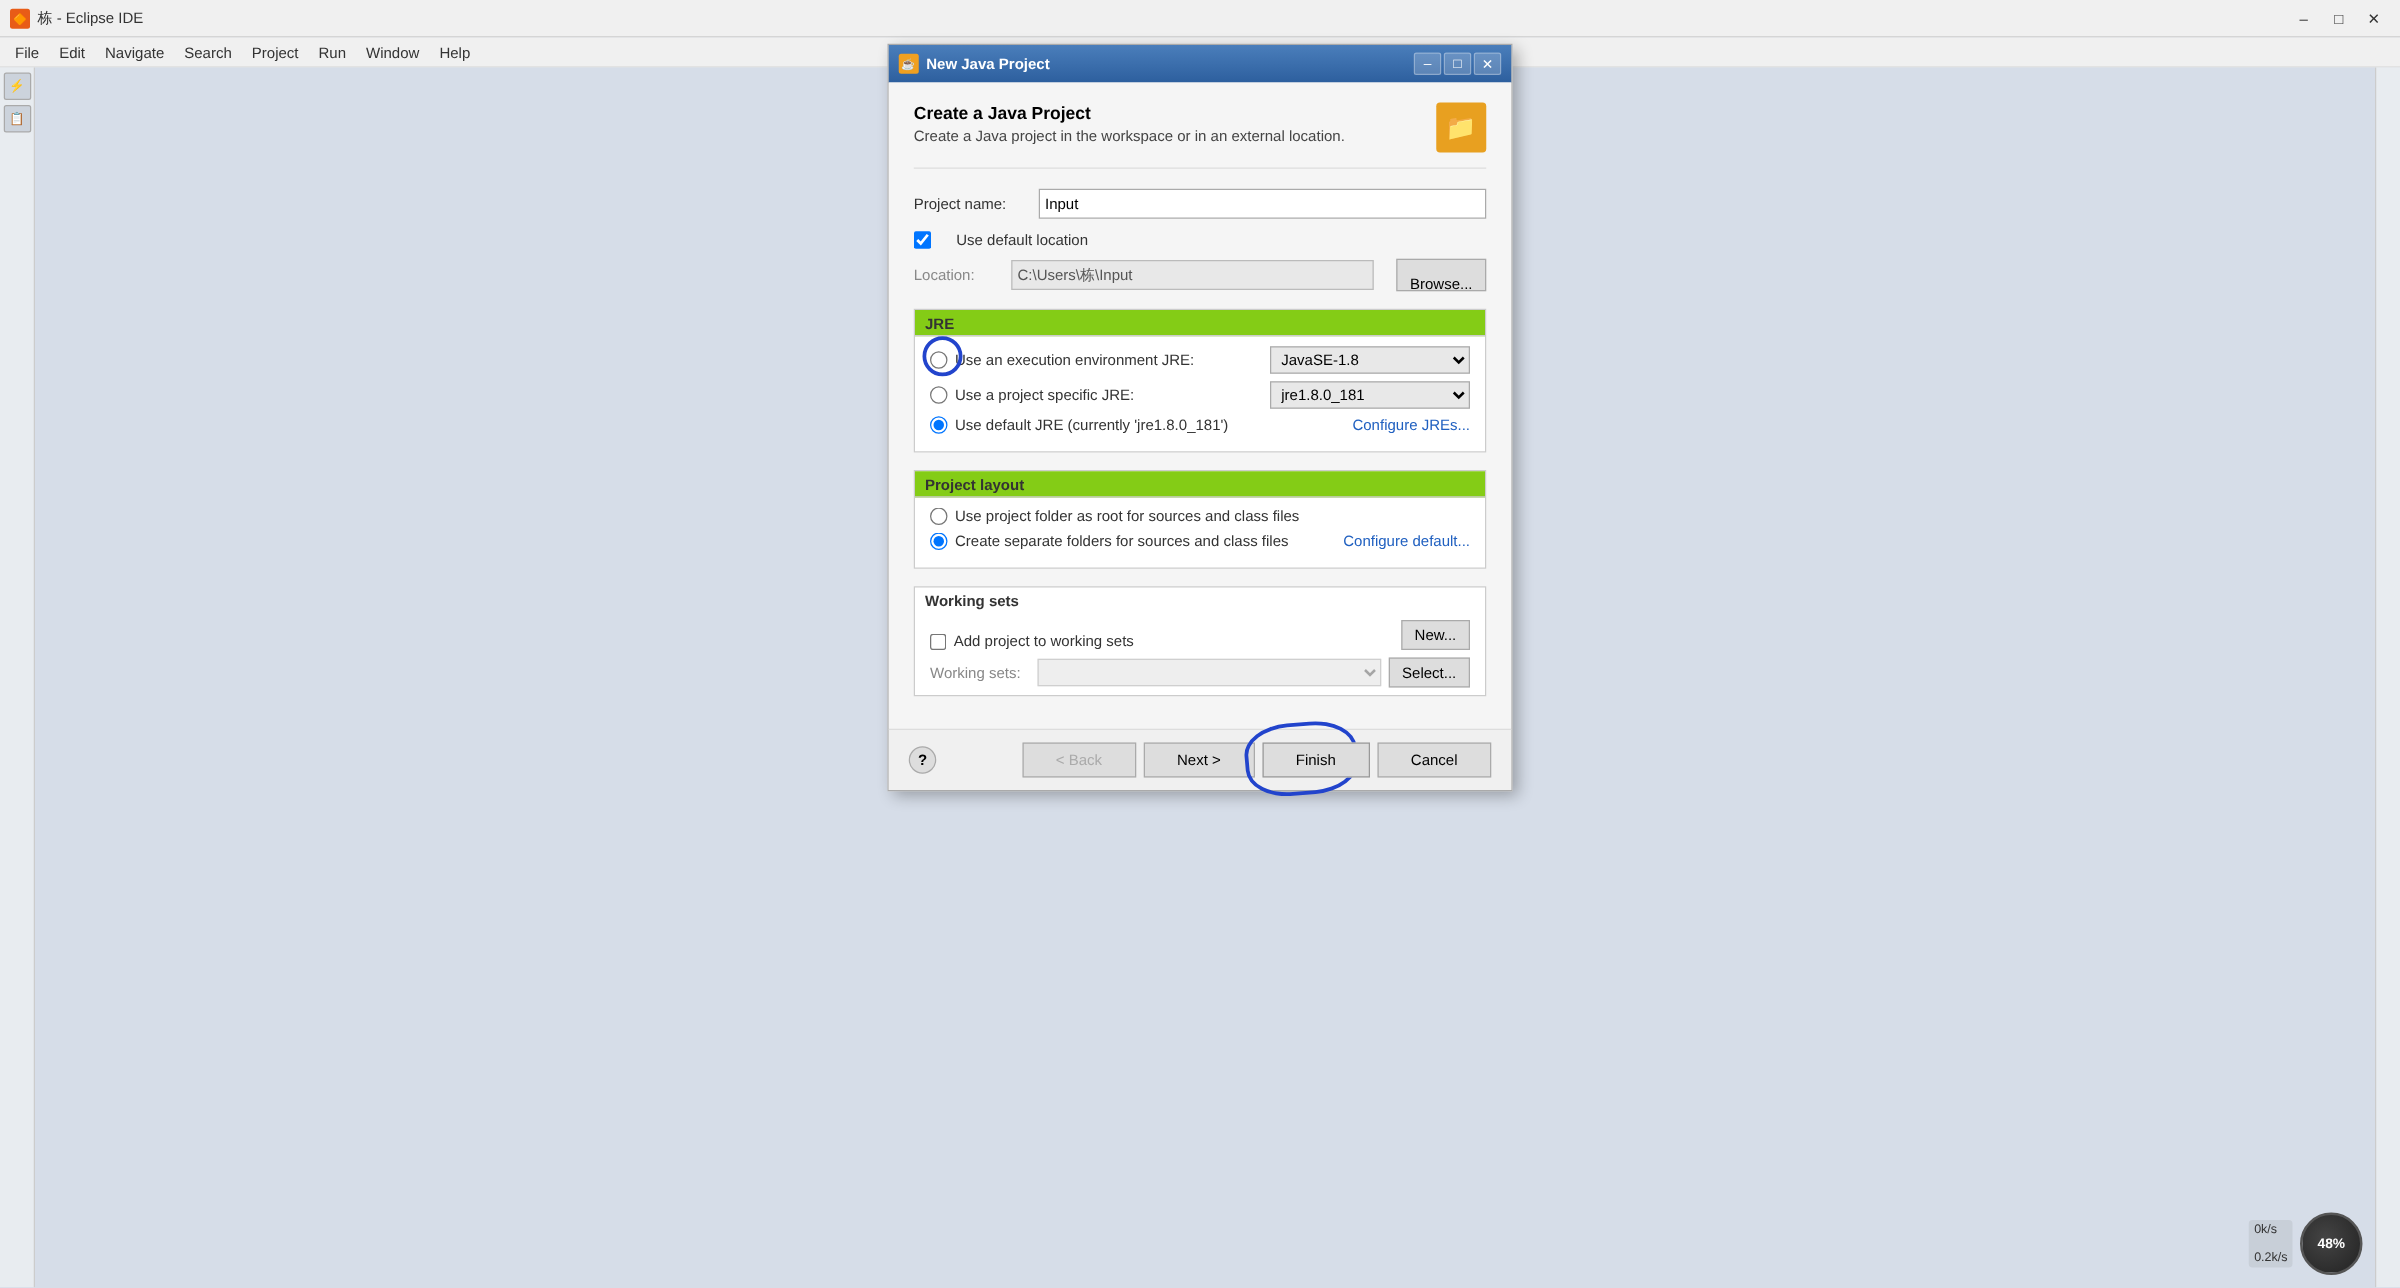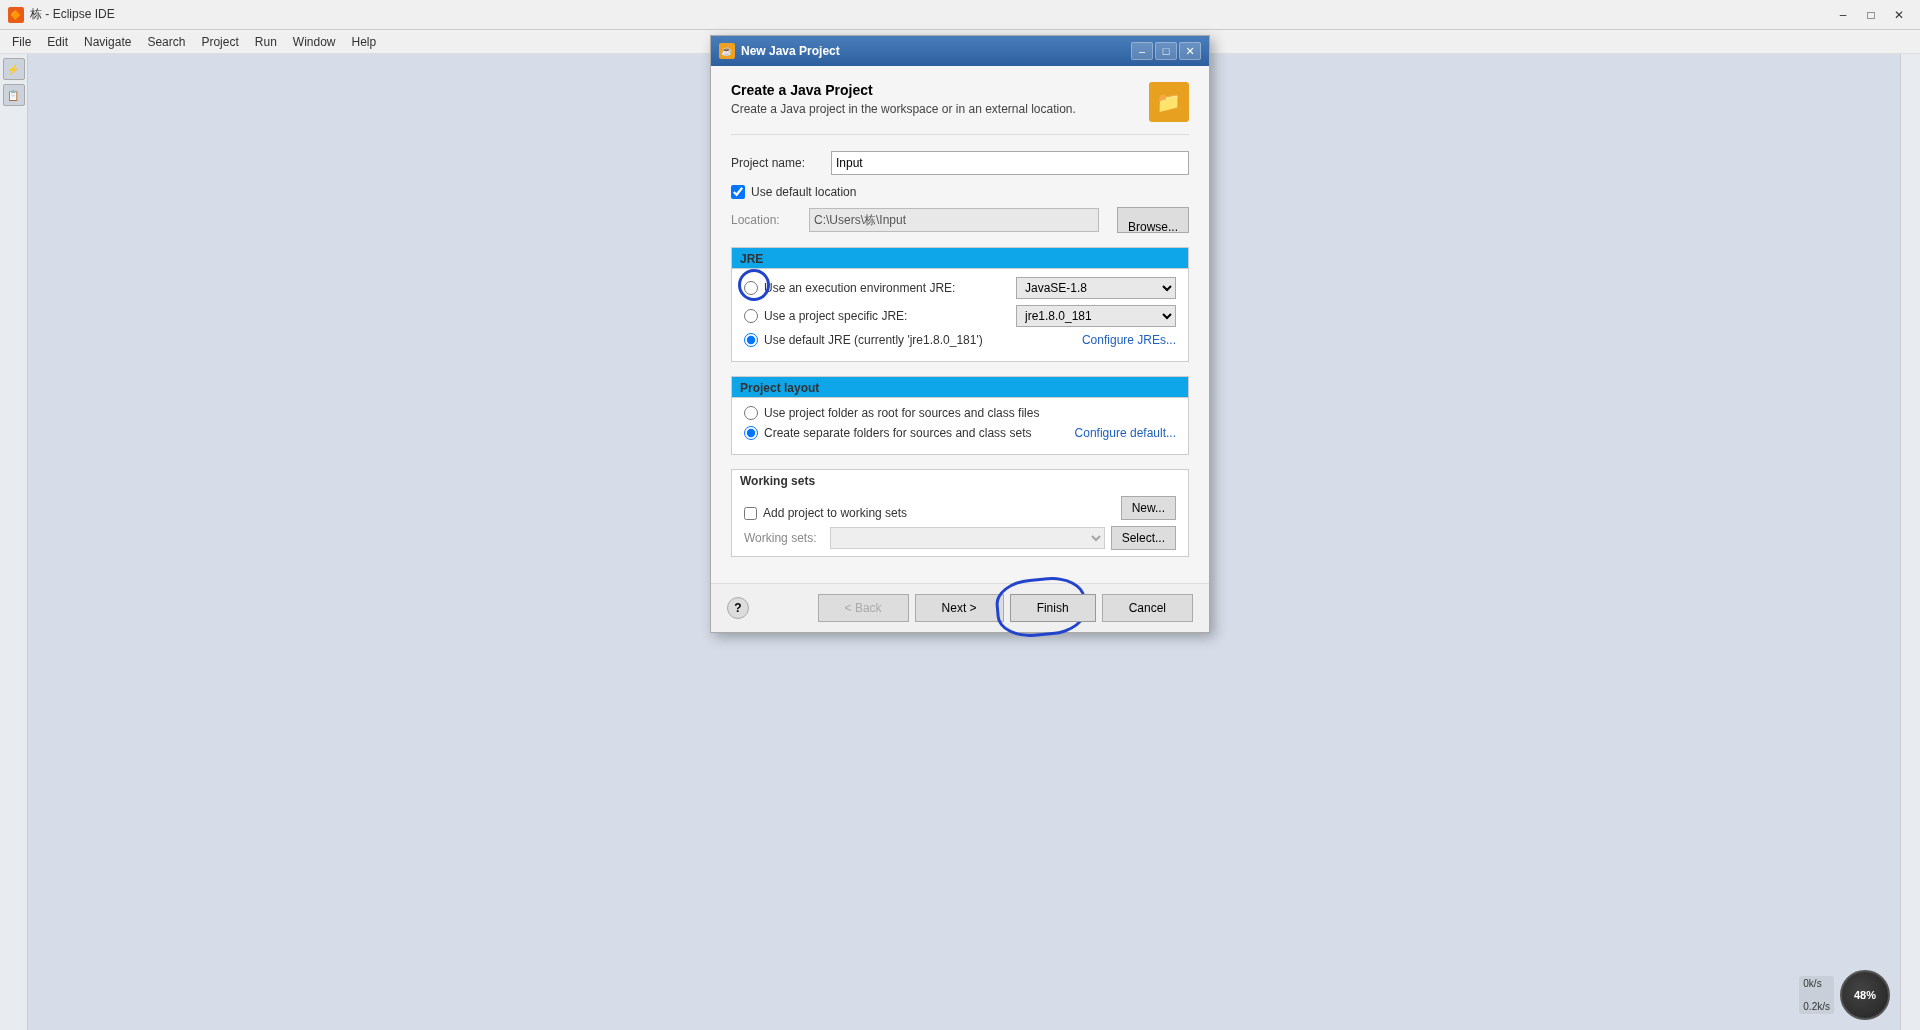--- a/index.html
+++ b/index.html
@@ -239,21 +239,21 @@
       padding: 2px 4px;
       font-size: 12px;
       outline: none;
     }
 
     
     .checkbox-row {
       display: flex;
       align-items: center;
       margin-bottom: 8px;
-      gap: 6px;
+      gap: 20px;
     }
     .checkbox-row input[type="checkbox"] {
       width: 14px; height: 14px;
       cursor: pointer;
     }
     .checkbox-label {
       font-size: 12px;
       color: #333;
     }
 
@@ -291,21 +291,21 @@
     .section-group {
       border: 1px solid #ccc;
       margin-bottom: 14px;
       background: white;
     }
     .section-title {
       font-size: 12px;
       font-weight: bold;
       color: #333;
       padding: 4px 8px 2px;
-      background: #0ea5e9;
+      background: #84cc16;
       border-bottom: 1px solid #ccc;
     }
     .section-content {
       padding: 8px 12px;
     }
 
     
     .radio-row {
       display: flex;
       align-items: center;
@@ -541,21 +541,21 @@
       <div class="section-title">Project layout</div>
       <div class="section-content">
 
         <div class="radio-row">
           <input type="radio" name="layout" id="layoutProjectFolder" style="">
           <label class="radio-label" for="layoutProjectFolder">Use project folder as root for sources and class files</label>
         </div>
 
         <div class="radio-row">
           <input type="radio" name="layout" id="layoutSeparateFolders" checked="" style="">
-          <label class="radio-label" for="layoutSeparateFolders">Create separate folders for sources and class sets</label>
+          <label class="radio-label" for="layoutSeparateFolders">Create separate folders for sources and class files</label>
           <a class="config-link">Configure default...</a>
         </div>
 
       </div>
     </div>
 
     <div class="working-sets-section">
       <div class="working-sets-title">Working sets</div>
       <div class="working-sets-content">
         <div class="working-sets-row">

